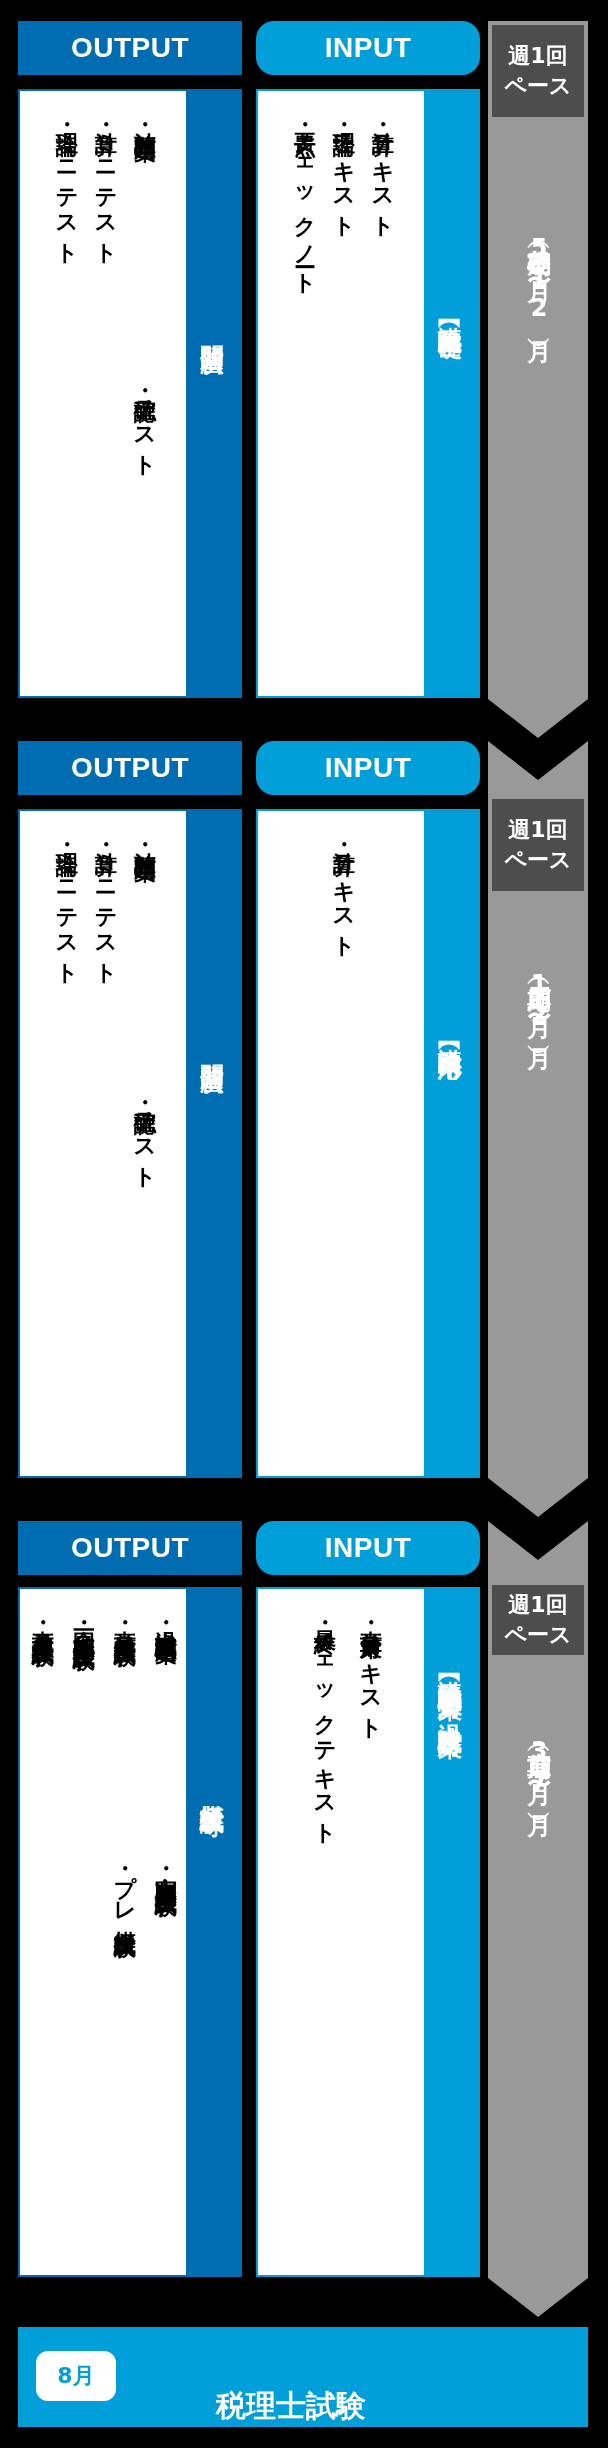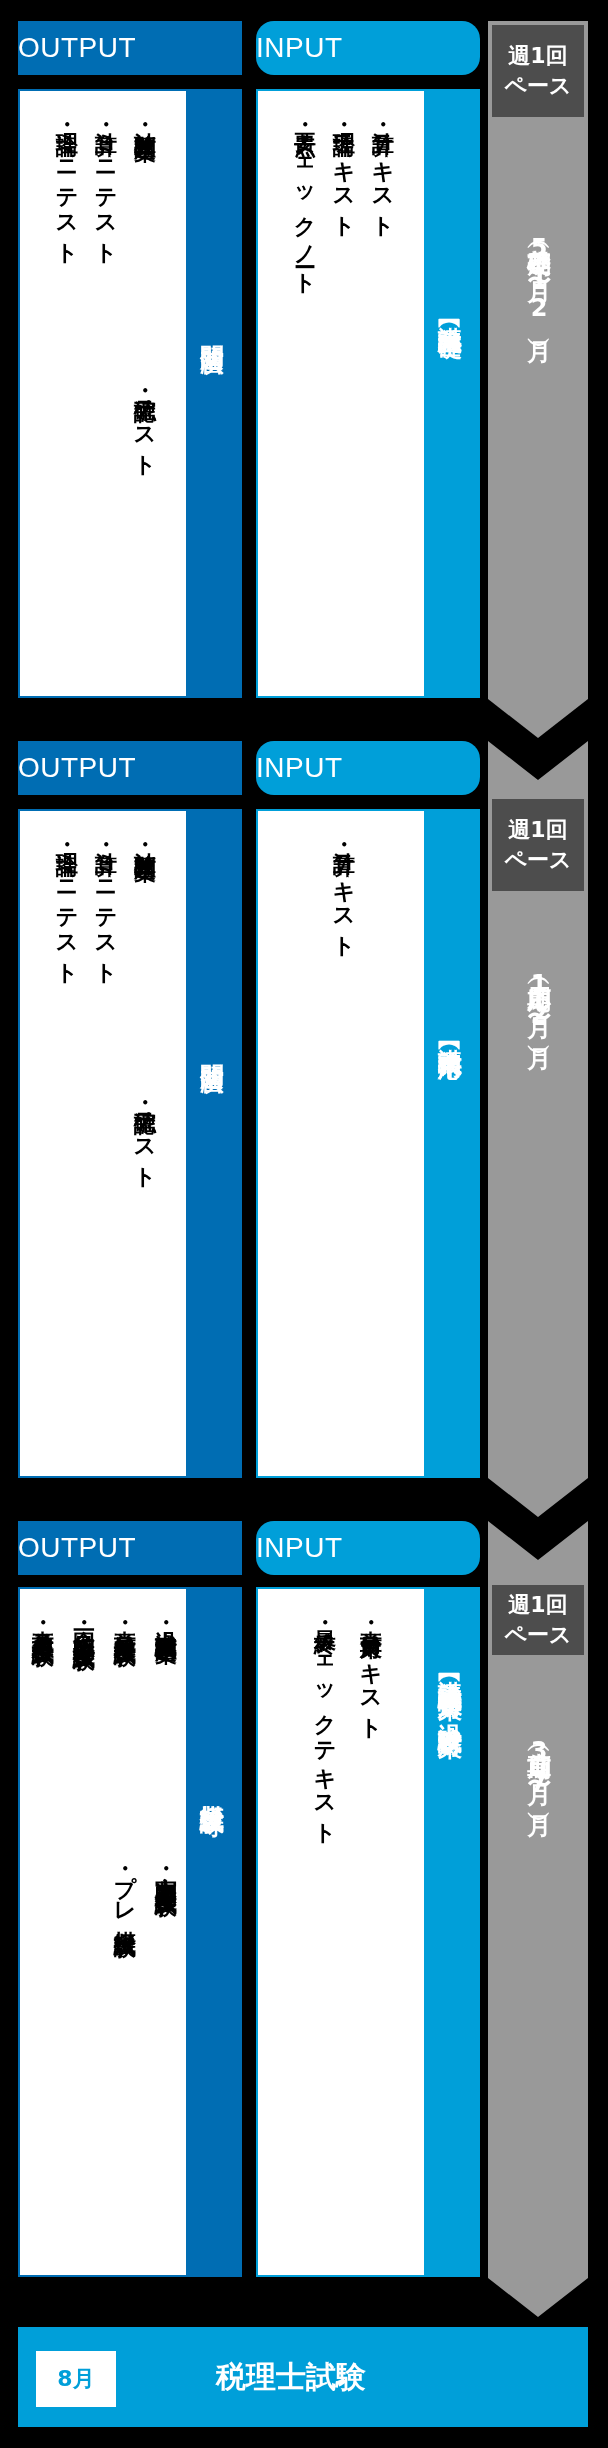--- a/index.html
+++ b/index.html
@@ -1,36 +1,36 @@
 <!DOCTYPE html>
 <html><head>
   <meta charset="utf-8">
   <style>
     html, body { margin: 0; padding: 0; background: #000; }
     body { width: 608px; height: 2448px; position: relative; overflow: hidden;
            font-family: "DejaVu Sans", sans-serif; }
     .abs { position: absolute; box-sizing: border-box; }
     .hdr { color: #fff; font-family: "Liberation Sans", sans-serif; font-size: 28px;
-           display: flex; align-items: center; justify-content: flex-start; letter-spacing: 0.5px; }
+           display: flex; align-items: center; justify-content: center; letter-spacing: 0.5px; font-weight: bold; }
     .hdr-out { background: #006db3; }
     .hdr-in { background: #009fd9; border-radius: 18px; }
     .panel-out { background: #006db3; }
     .panel-in { background: #009fd9; }
     .white { background: #fff; }
     .vt { writing-mode: vertical-rl; text-orientation: upright; white-space: nowrap; }
     .item { color: #000; font-size: 22px; font-weight: bold; line-height: 1; letter-spacing: 2px; }
     .strip-label { color: #fff; font-size: 24px; font-weight: bold; line-height: 1; letter-spacing: 2px; }
     .pace { background: #4d4d4d; color: #fff; font-size: 22px; font-weight: bold;
             text-align: center; line-height: 1.35; display: flex; flex-direction: column;
             align-items: center; justify-content: center; }
     .period-label { color: #fff; font-size: 24px; font-weight: bold; line-height: 1.05; letter-spacing: 1px; }
     .final { background: #009fd9; }
     .month-badge { background: #fff; color: #009fd9; font-size: 22px; font-weight: bold;
                    display: flex; align-items: center; justify-content: center; }
-    .final-title { color: #fff; font-size: 30px; font-weight: bold; display: flex; align-items: center; }
+    .final-title { color: #fff; font-size: 30px; font-weight: bold; display: flex; align-items: flex-end; }
   </style>
 </head>
 <body>
 
 <div class="abs hdr hdr-out" style="left:18px;top:21px;width:224px;height:54px;">
   <span>OUTPUT</span>
 </div>
 <div class="abs hdr hdr-in" style="left:256px;top:21px;width:224px;height:54px;">
   <span>INPUT</span>
 </div>
@@ -126,19 +126,19 @@
 <svg class="abs" style="left:488px;top:1521px;" width="100" height="797">
   <polygon points="0,0 50,39 100,0 100,757 50,796 0,757" fill="#999"></polygon>
 </svg>
 <div class="abs pace" style="left:492px;top:1585px;width:92px;height:70px;">
   <span>週1回</span>
   <span>ペース</span>
 </div>
 <span class="abs vt period-label" style="left:526px;top:1733px;">直前期（3月〜7月）</span>
 
 <div class="abs final" style="left:18px;top:2327px;width:570px;height:100px;">
-  <div class="abs month-badge" style="left:18px;top:24px;width:80px;height:56px;">
+  <div class="abs month-badge" style="left:18px;top:24px;width:80px;height:50px;border-radius:12px;">
     <span>8月</span>
   </div>
   <div class="abs final-title" style="left:198px;top:0;height:100px;">
     <span>税理士試験</span>
   </div>
 </div>
 
 </body></html>

